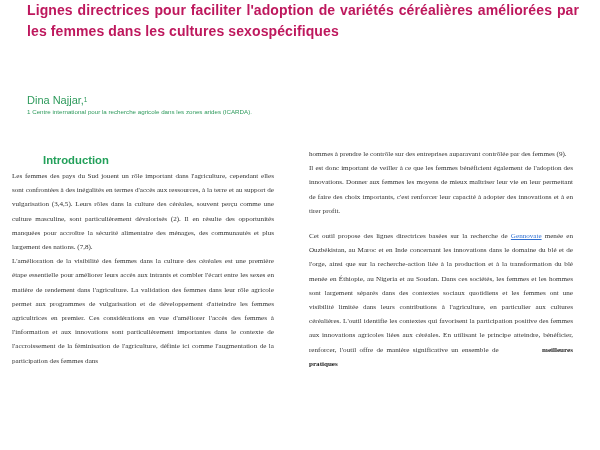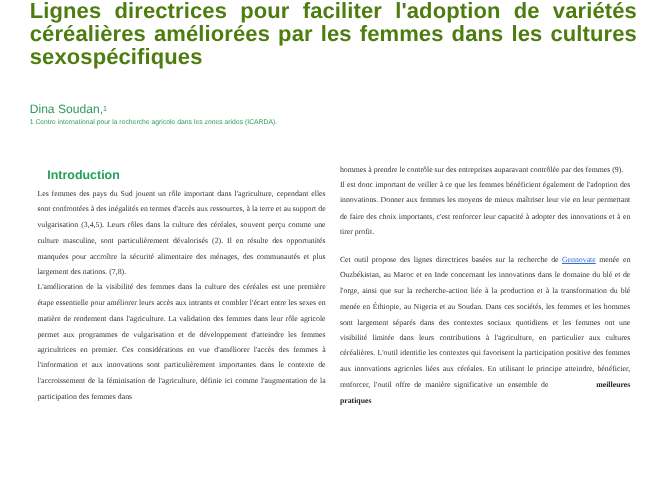--- a/index.html
+++ b/index.html
@@ -7,22 +7,22 @@
       width: 600px; height: 450px; overflow: hidden;
       background: #ffffff;
       font-family: "Liberation Sans", "DejaVu Sans", sans-serif;
       color: #2b2b2b;
       position: relative;
     }
     .title {
       position: absolute; left: 27px; top: 0px; width: 552px;
       margin: 0;
       font-family: "Liberation Sans", sans-serif;
-      font-weight: bold; font-size: 20px; line-height: 21px;
-      color: #4d7c0f;
+      font-weight: bold; font-size: 14px; line-height: 21px;
+      color: #be185d;
       text-align: justify; text-align-last: left;
       letter-spacing: 0.1px;
     }
     .author {
       position: absolute; left: 27px; top: 94px;
       font-size: 11px; color: #2e9a5c; line-height: 13px;
     }
     .author sup { font-size: 6.5px; vertical-align: top; position: relative; top: -1px; }
     .affiliation {
       position: absolute; left: 27px; top: 108px;
@@ -32,33 +32,33 @@
       position: absolute; left: 43px; top: 153px; margin: 0;
       font-size: 11.3px; font-weight: bold; color: #23a05a; line-height: 14px;
     }
     .col {
       position: absolute;
       font-family: Liberation Serif, serif;
       font-size: 7.1px; line-height: 14.2px; color: #333333;
       text-align: justify;
     }
     .col p { margin: 0; }
-    .col-left { left: 34px; top: 162px; width: 262px; }
+    .col-left { left: 12px; top: 162px; width: 262px; }
     .col-right { left: 309px; top: 147px; width: 264px; }
     .gap { height: 11px; }
     .link { color: #2f6fd1; text-decoration: underline; }
     .bold { font-weight: bold; color: #222; padding-left: 40px; }
   </style>
 </head>
 <body>
 
 <h1 class="title">Lignes directrices pour faciliter l'adoption de variétés céréalières améliorées par les femmes dans les cultures sexospécifiques</h1>
 
 <div class="author">
-  <span>Dina Soudan,</span><sup>1</sup>
+  <span>Dina Najjar,</span><sup>1</sup>
 </div>
 <div class="affiliation">1 Centre international pour la recherche agricole dans les zones arides (ICARDA).</div>
 
 <h2 class="section-heading">Introduction</h2>
 
 <div class="col col-left">
   <div style="height:7px"></div>
   <p>Les femmes des pays du Sud jouent un rôle important dans l'agriculture, cependant elles sont confrontées à des inégalités en termes d'accès aux ressources, à la terre et au support de vulgarisation (3,4,5). Leurs rôles dans la culture des céréales, souvent perçu comme une culture masculine, sont particulièrement dévalorisés (2). Il en résulte des opportunités manquées pour accroître la sécurité alimentaire des ménages, des communautés et plus largement des nations. (7,8).</p>
   <p>L'amélioration de la visibilité des femmes dans la culture des céréales est une première étape essentielle pour améliorer leurs accès aux intrants et combler l'écart entre les sexes en matière de rendement dans l'agriculture. La validation des femmes dans leur rôle agricole permet aux programmes de vulgarisation et de développement d'atteindre les femmes agricultrices en premier. Ces considérations en vue d'améliorer l'accès des femmes à l'information et aux innovations sont particulièrement importantes dans le contexte de l'accroissement de la féminisation de l'agriculture, définie ici comme l'augmentation de la participation des femmes dans</p>
 </div>

